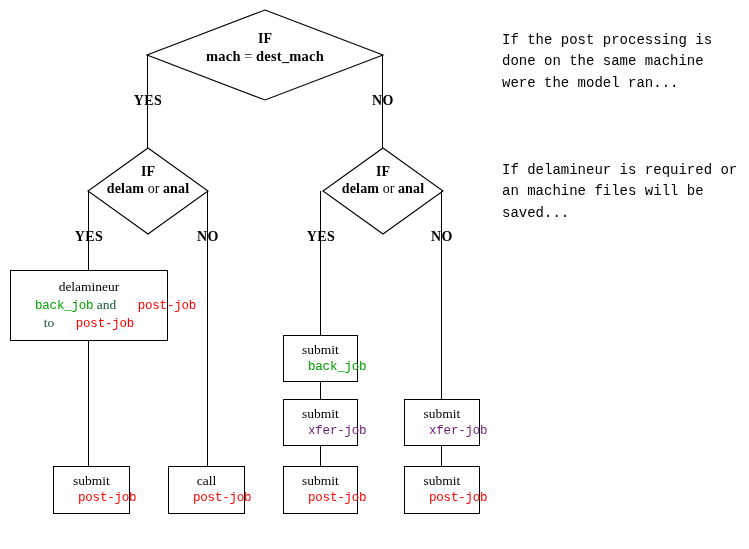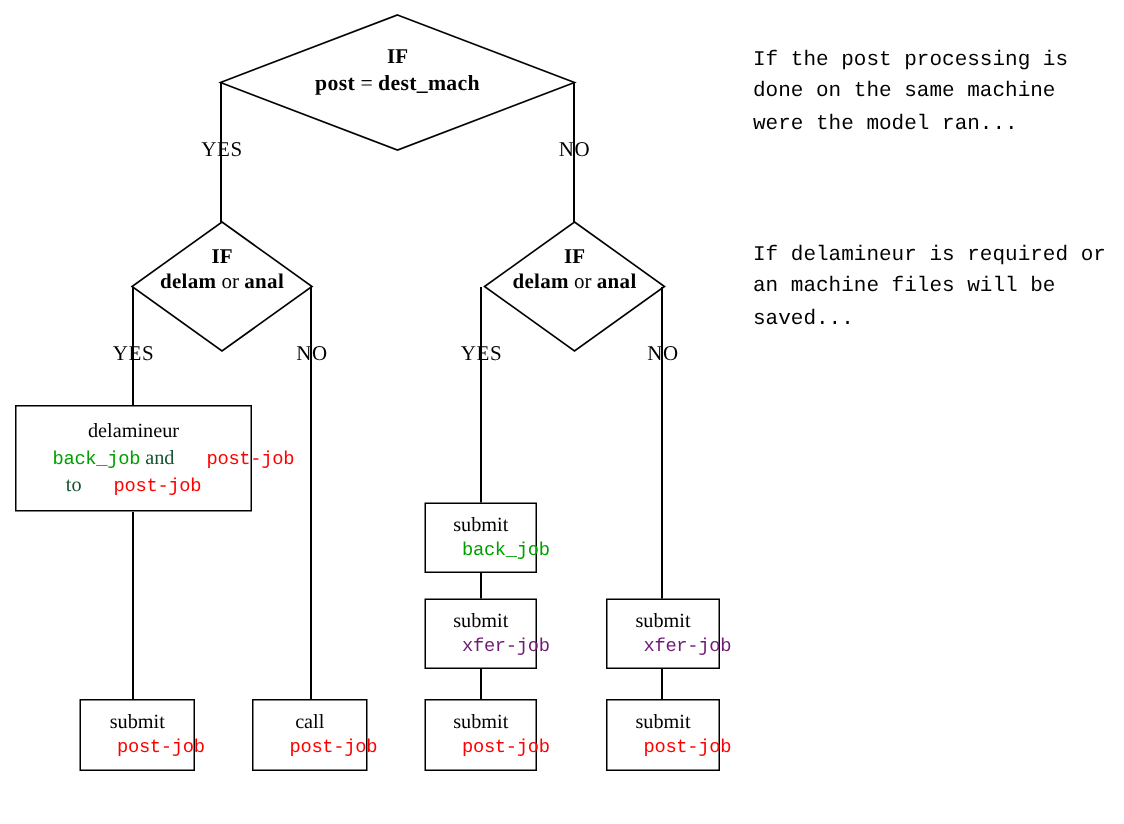--- a/index.html
+++ b/index.html
@@ -47,21 +47,21 @@
   }
   .diamond-text .ifrow {
     font-weight: bold;
     font-size: 14px;
   }
 
   
   .branch-label {
     position: absolute;
     font-family: "Liberation Serif", "DejaVu Serif", serif;
-    font-weight: normal;
+    font-weight: bold;
     font-size: 14px;
     letter-spacing: .4px;
     white-space: nowrap;
     text-align: center;
   }
 
   
   .box {
     position: absolute;
     box-sizing: border-box;
@@ -125,21 +125,21 @@
     <line class="ln" x1="320.5" y1="446" x2="320.5" y2="466"></line>
 
     <line class="ln" x1="441.5" y1="191" x2="441.5" y2="399"></line>
 
     <line class="ln" x1="441.5" y1="446" x2="441.5" y2="466"></line>
   </svg>
 
   <div class="diamond-text" style="left:165px; top:31px; width:200px;">
     <div class="ifrow">IF</div>
     <div style="font-size:14.5px;">
-      <span class="kw">post</span>
+      <span class="kw">mach</span>
       <span class="op">=</span>
       <span class="kw">dest_mach</span>
     </div>
   </div>
 
   <div class="diamond-text" style="left:78px; top:164px; width:140px;">
     <div class="ifrow">IF</div>
     <div style="font-size:14px;">
       <span class="kw">delam</span>
       <span class="op">or</span>

